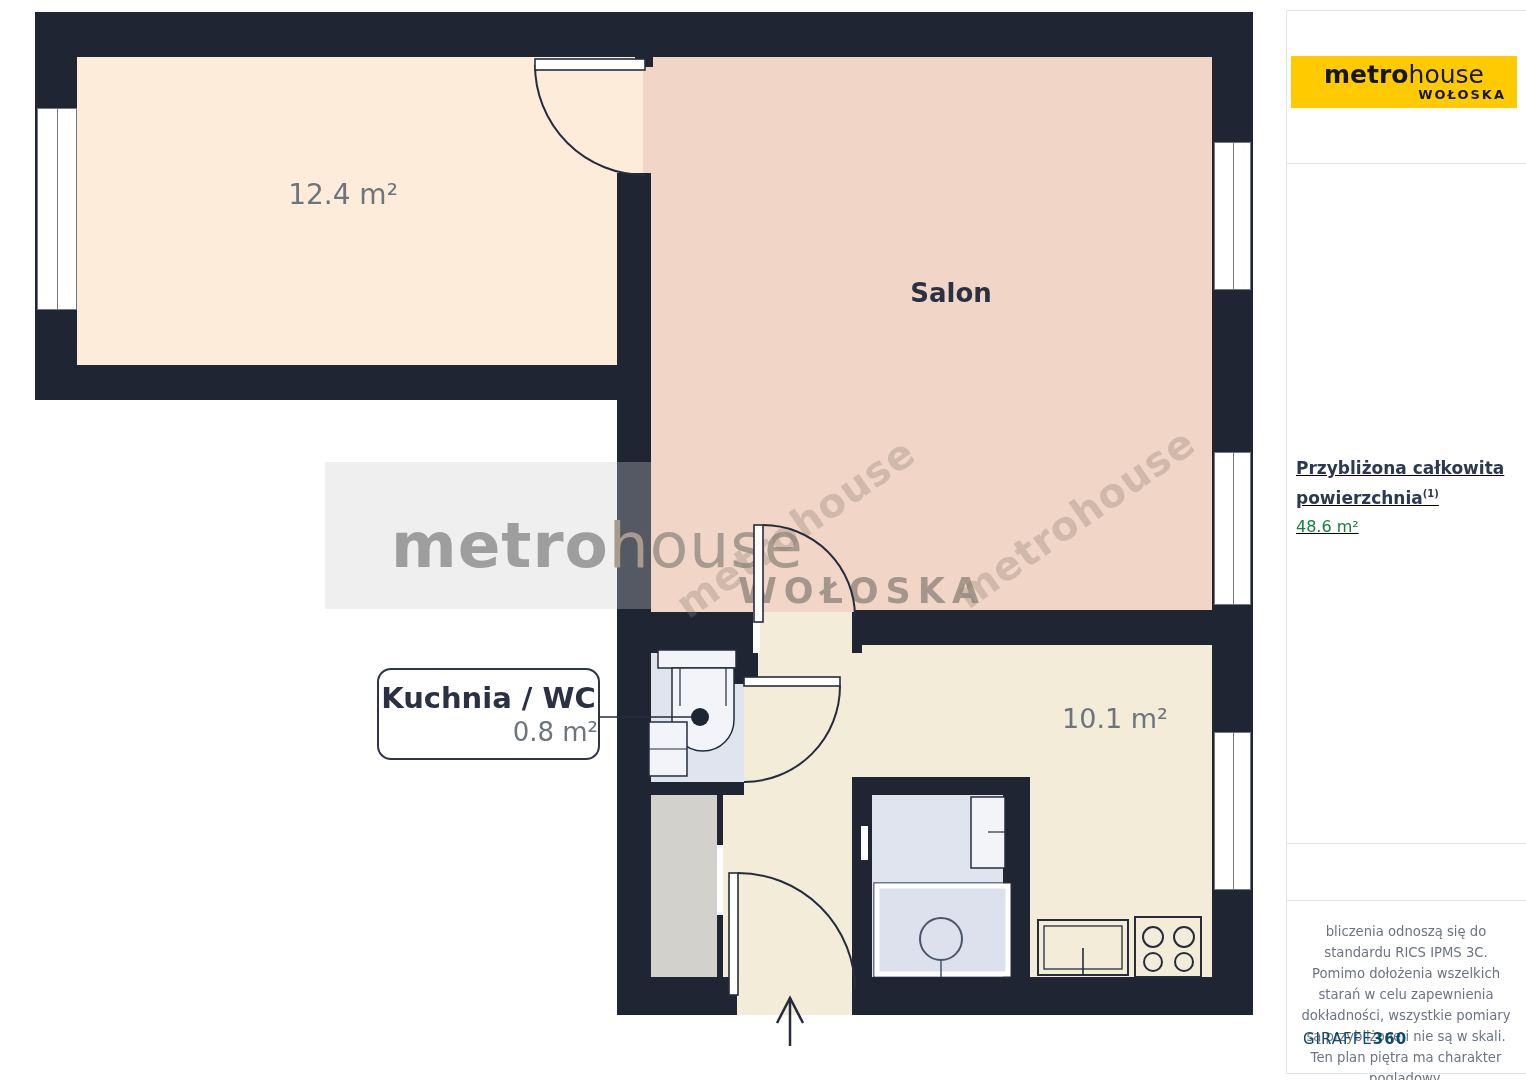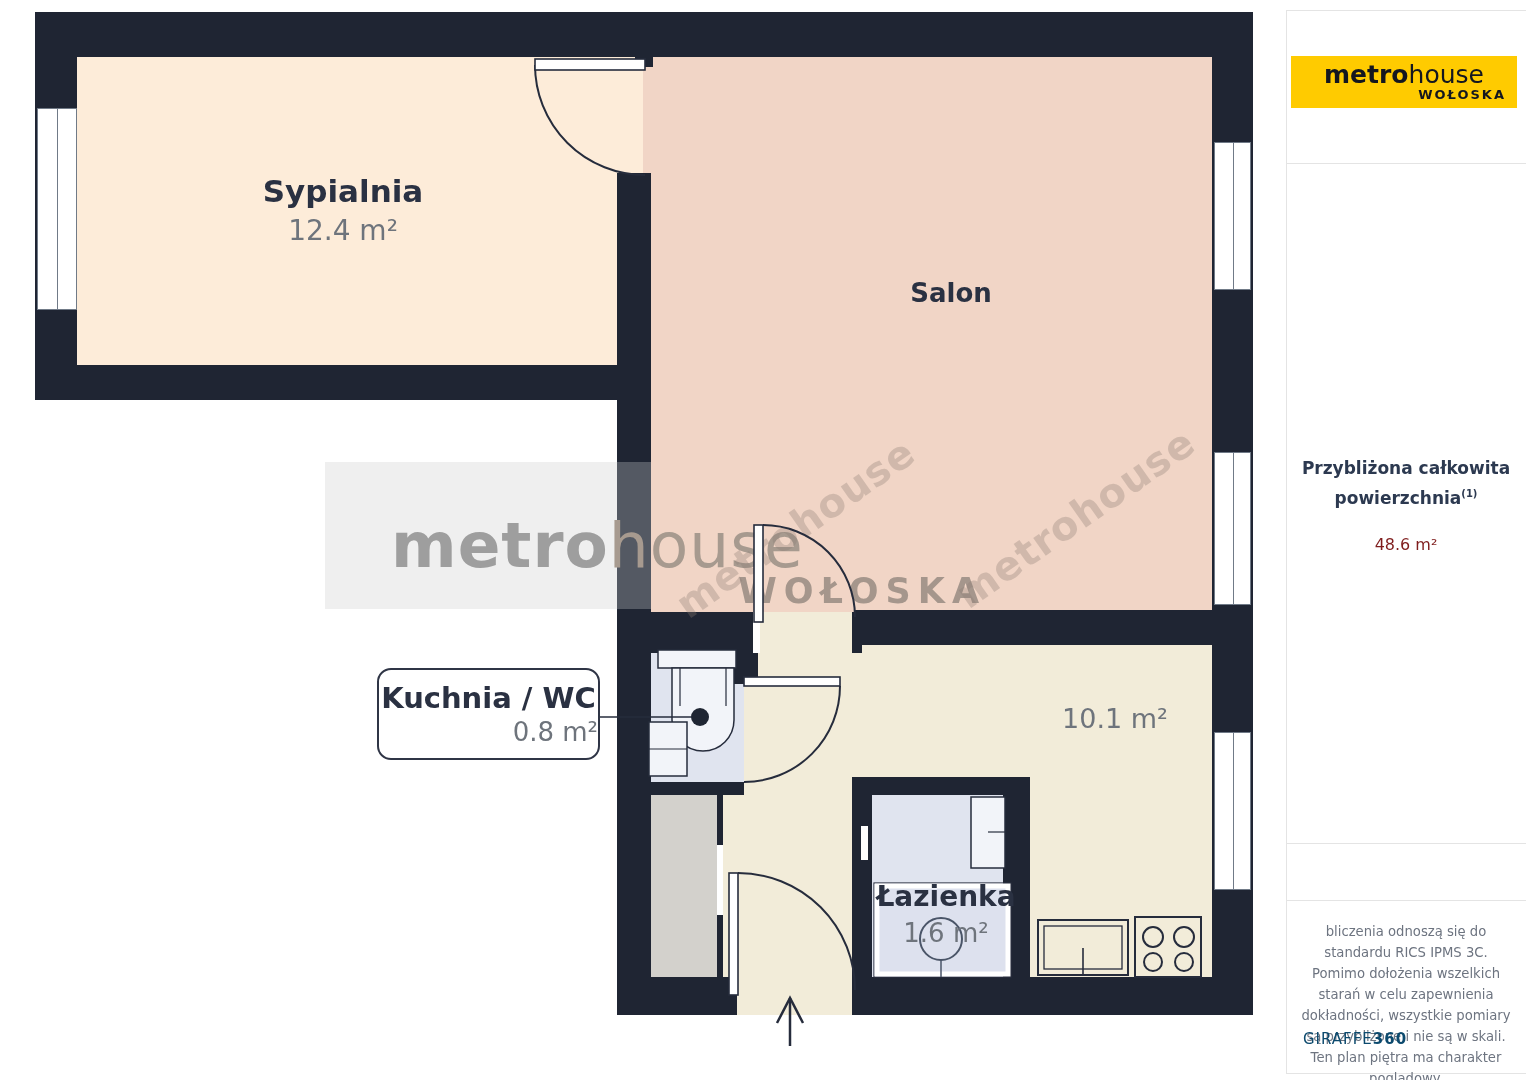--- a/index.html
+++ b/index.html
@@ -39,24 +39,24 @@
   
   .sb-line-v { position:absolute; left:1286px; top:10px; width:1px; height:1063px; background:#e4e4e4; z-index:8; }
   .sb-line-h { position:absolute; left:1286px; width:240px; height:1px; background:#e4e4e4; z-index:8; }
   .logo-box { position:absolute; left:1291px; top:56px; width:226px; height:52px; background:#ffcb00; z-index:8;
               display:flex; flex-direction:column; justify-content:center; }
   .logo-line1 { text-align:center; font-size:25px; line-height:26px; color:#14171f; letter-spacing:0; white-space:nowrap; }
   .logo-line1 .p1 { font-weight:800; }
   .logo-line1 .p2 { font-weight:400; }
   .logo-line2 { text-align:right; padding-right:11px; font-size:13px; font-weight:700; letter-spacing:2px;
                 color:#14171f; line-height:14px; }
-  .sb-area { position:absolute; left:1296px; top:456px; width:220px; text-align:center; z-index:8; }
+  .sb-area { position:absolute; left:1296px; top:456px; width:220px; z-index:8;text-decoration:underline; }
   .sb-area .t { font-size:17px; font-weight:700; color:#2c3950; line-height:25px; }
   .sb-area .t sup { font-size:10px; }
-  .sb-area .v { font-size:16px; color:#7f1d1d; margin-top:24px; }
+  .sb-area .v { font-size:16px; color:#15803d; margin-top:6px; }
   .sb-foot { position:absolute; left:1292px; top:858px; width:228px; text-align:center; z-index:8;
              font-size:13px; color:#5f6570; }
   .sb-disc { position:absolute; left:1300px; top:921px; width:212px; text-align:center; z-index:8;
              font-size:13.2px; line-height:21px; color:#6d7480; }
   .sb-brand { position:absolute; left:1245px; top:1030px; width:220px; text-align:center; z-index:8;
               font-size:15px; letter-spacing:1px; color:#0c4a6e; }
   .sb-brand .p2 { font-weight:700; }
 </style>
 </head>
 <body>
@@ -176,32 +176,27 @@
     <g fill="none" stroke="#262c3c" stroke-width="2">
       <rect x="1135" y="917" width="66" height="60"></rect>
       <circle cx="1153" cy="937" r="10"></circle>
       <circle cx="1184" cy="937" r="10"></circle>
       <circle cx="1153" cy="962" r="9"></circle>
       <circle cx="1184" cy="962" r="9"></circle>
     </g>
   </svg>
 
   <div class="room-label" style="left:203px;top:173px;width:280px;">
-    <div class="rname" style="font-size:31px;">Sypialnia</div>
     <div class="rarea" style="font-size:28px;">12.4 m²</div>
   </div>
   <div class="room-label" style="left:811px;top:278px;width:280px;">
     <div class="rname" style="font-size:26px;">Salon</div>
   </div>
   <div class="room-label" style="left:975px;top:698px;width:280px;">
     <div class="rarea" style="font-size:27px;">10.1 m²</div>
-  </div>
-  <div class="room-label" style="left:806px;top:880px;width:280px;">
-    <div class="rname" style="font-size:28px;">Łazienka</div>
-    <div class="rarea" style="font-size:26px;">1.6 m²</div>
   </div>
 
   <div class="callout">
     <div class="rname">Kuchnia / WC</div>
     <div class="rarea">0.8 m²</div>
   </div>
 
   <div class="sb-line-v"></div>
   <div class="sb-line-h" style="top:10px;"></div>
   <div class="sb-line-h" style="top:163px;"></div>

